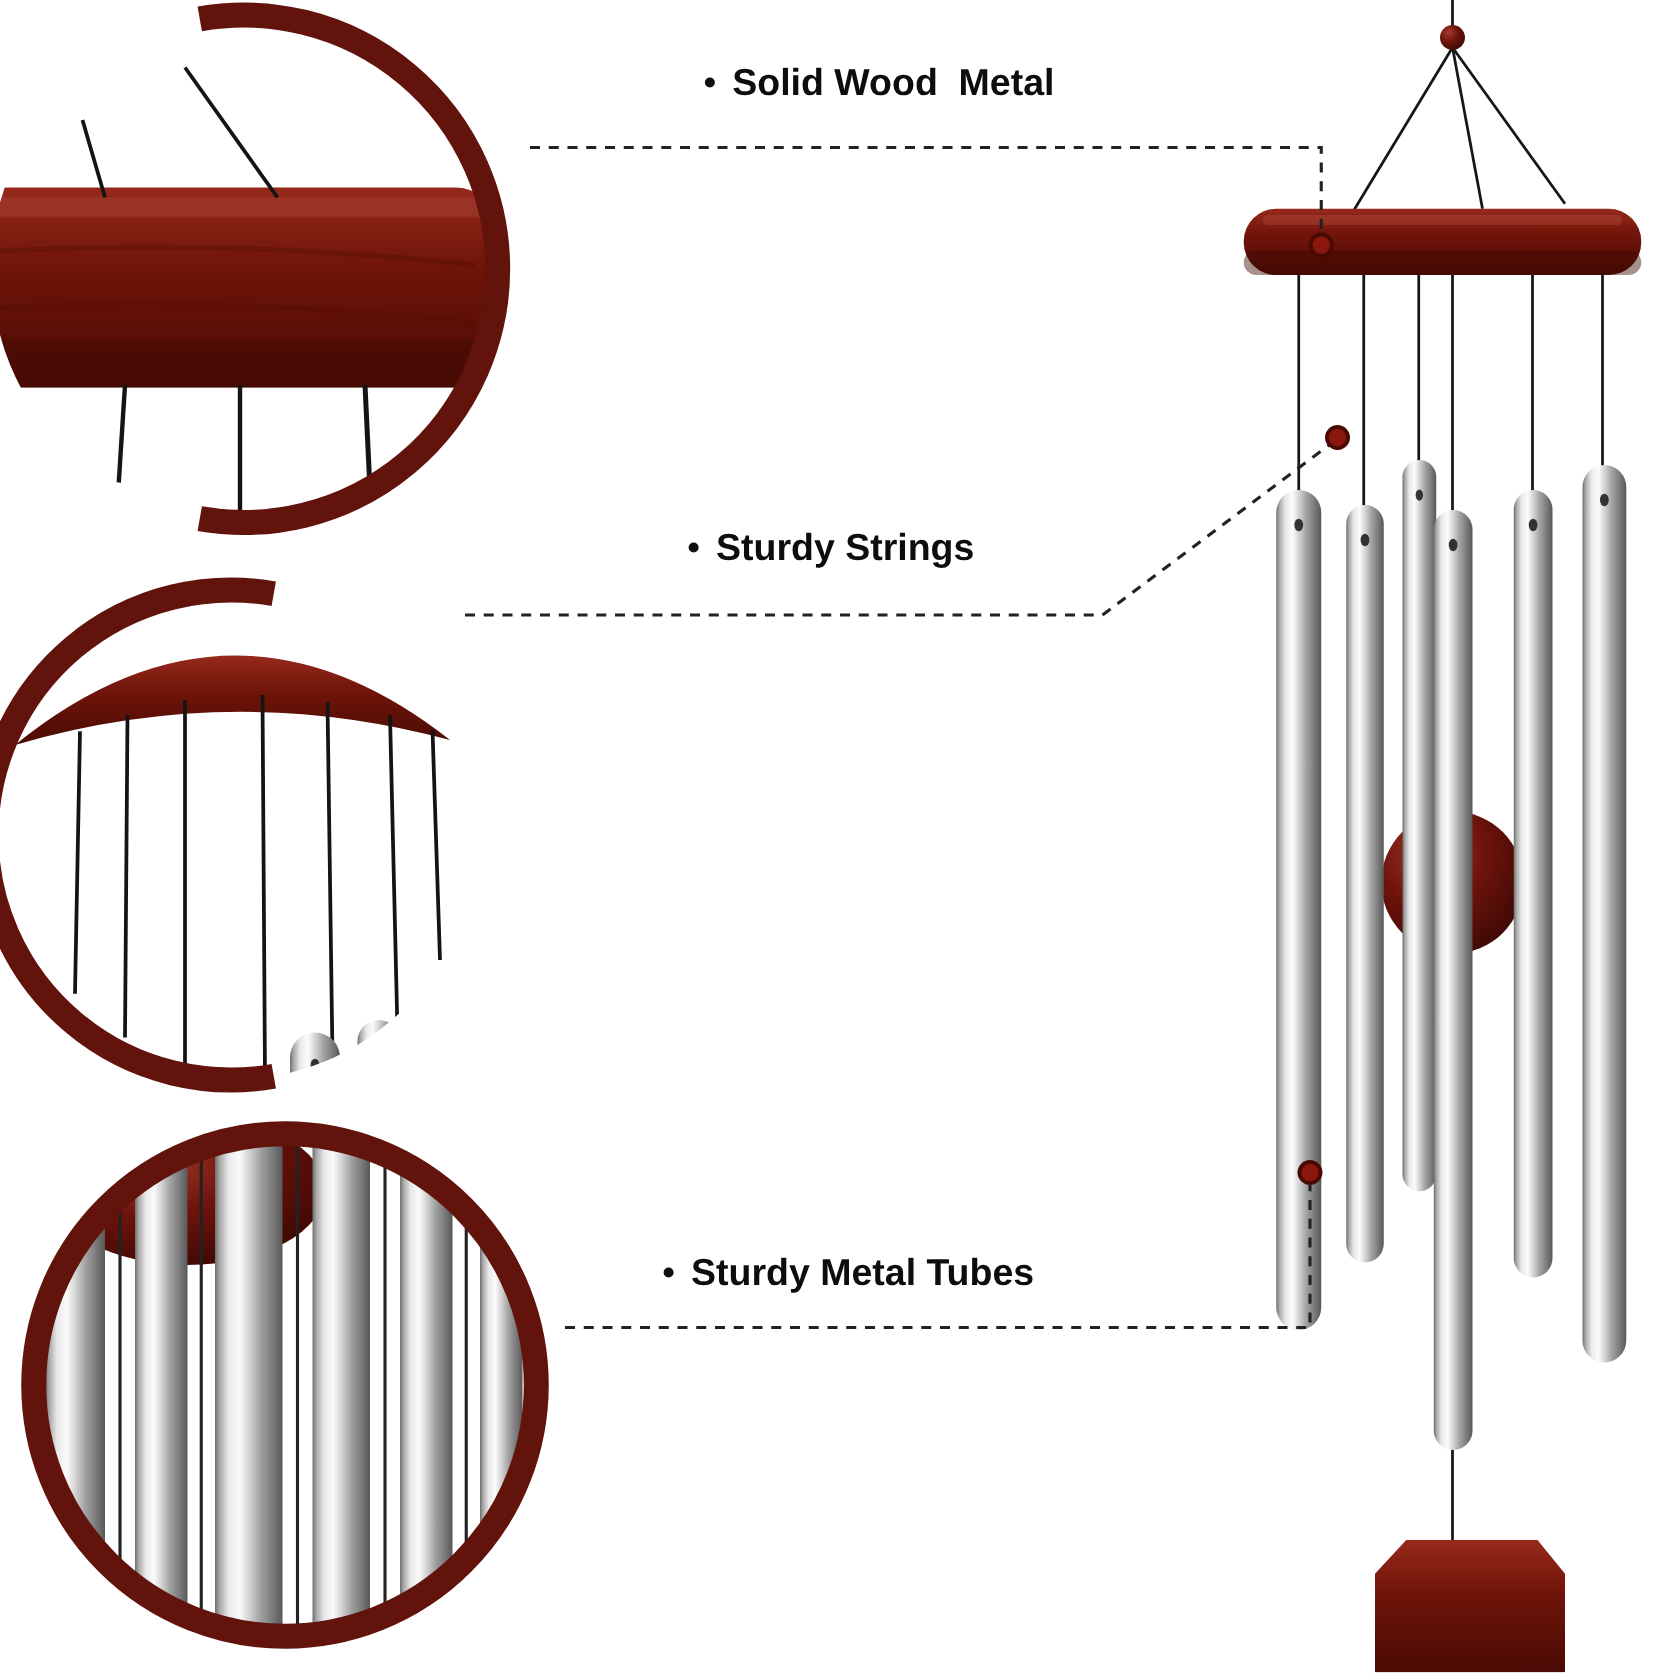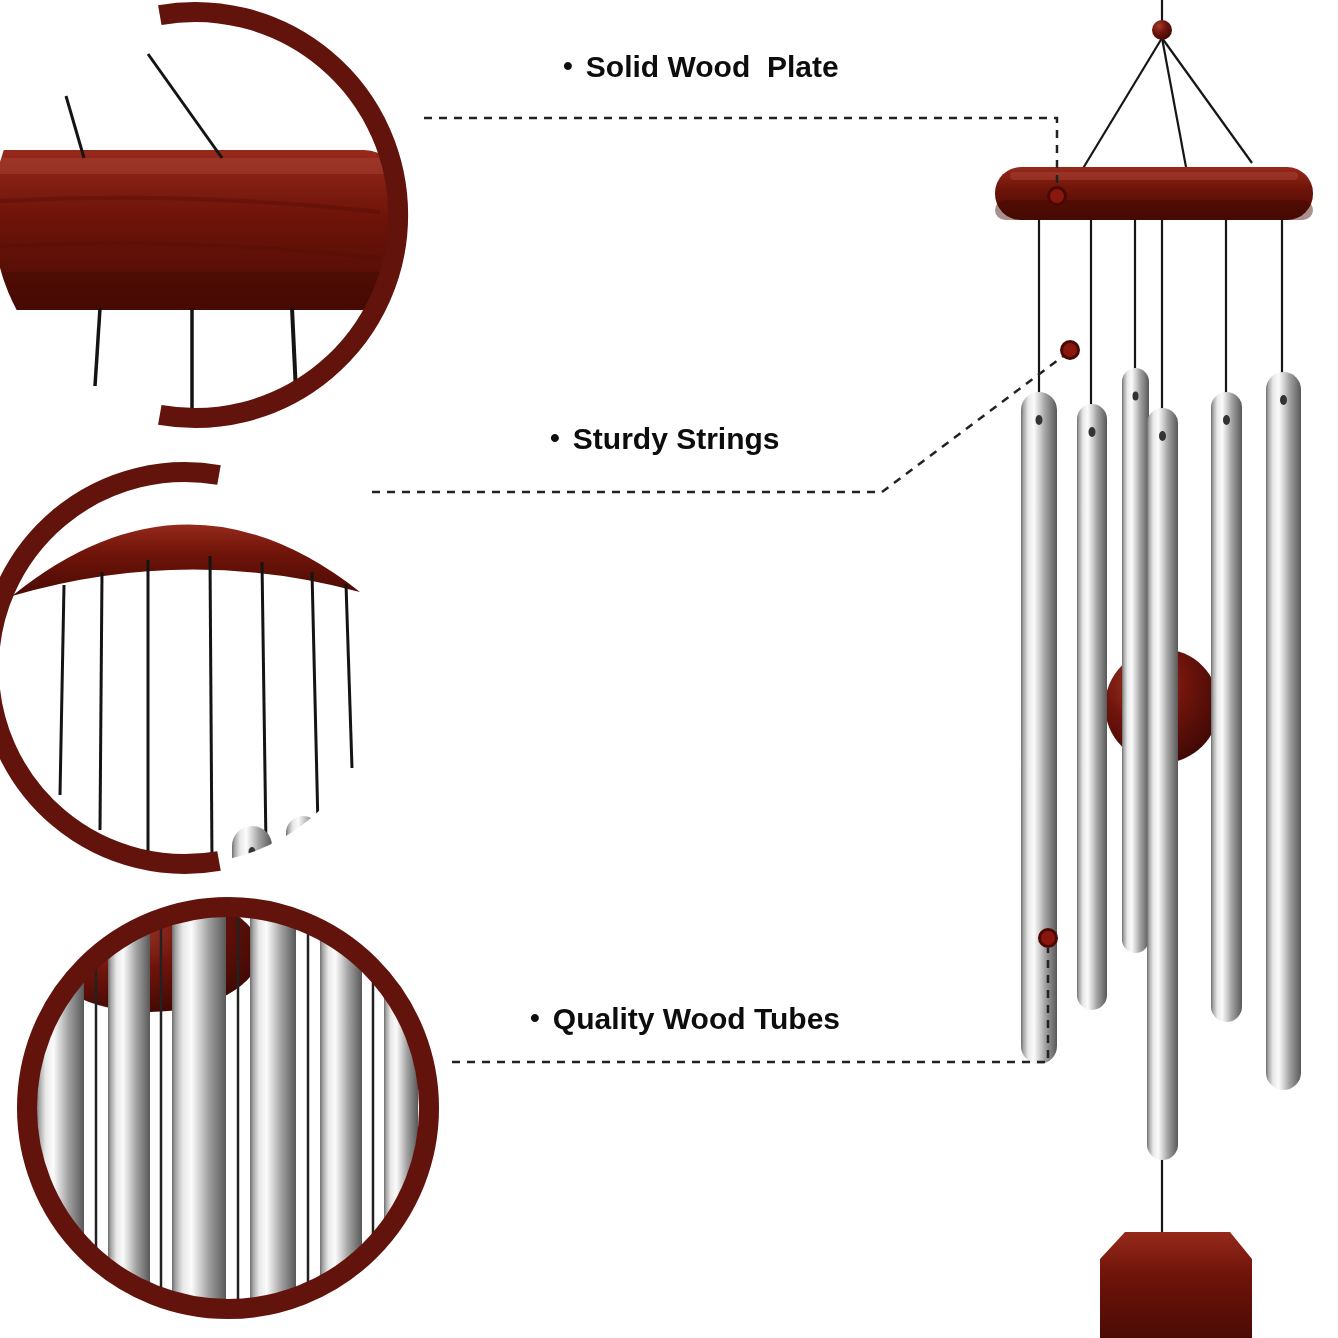--- a/index.html
+++ b/index.html
@@ -182,26 +182,26 @@
     </g>
     <g fill="#8a170d" stroke="#4a0a04" stroke-width="3">
       <circle cx="1057" cy="196" r="8.5"></circle>
       <circle cx="1070" cy="350" r="8.5"></circle>
       <circle cx="1048" cy="938" r="8.5"></circle>
     </g>
   </svg>
 
   <div class="callout callout1">
     <span class="bullet">•</span>
-    <span class="callout-text">Solid Wood  Plate</span>
+    <span class="callout-text">Solid Wood  Metal</span>
   </div>
 
   <div class="callout callout2">
     <span class="bullet">•</span>
     <span class="callout-text">Sturdy Strings</span>
   </div>
 
   <div class="callout callout3">
     <span class="bullet">•</span>
-    <span class="callout-text">Quality Wood Tubes</span>
+    <span class="callout-text">Sturdy Metal Tubes</span>
   </div>
 
 </div>
 
 </body></html>

